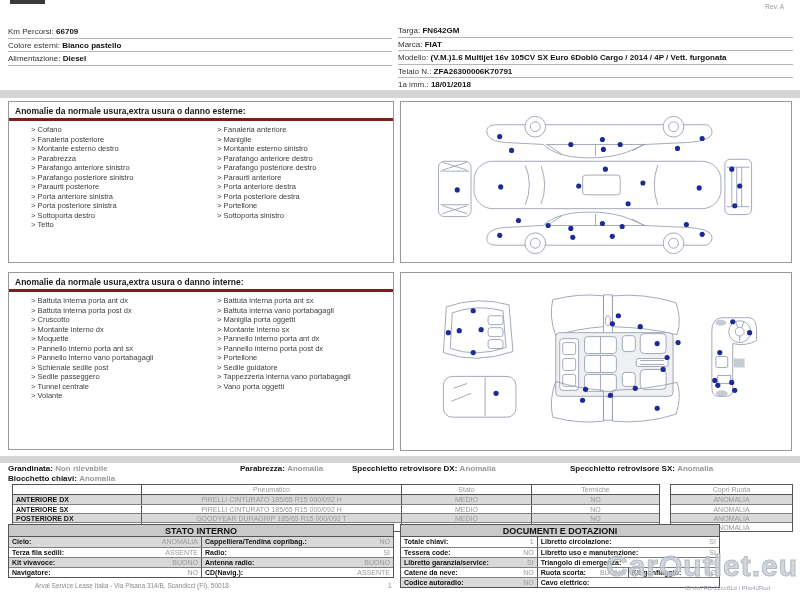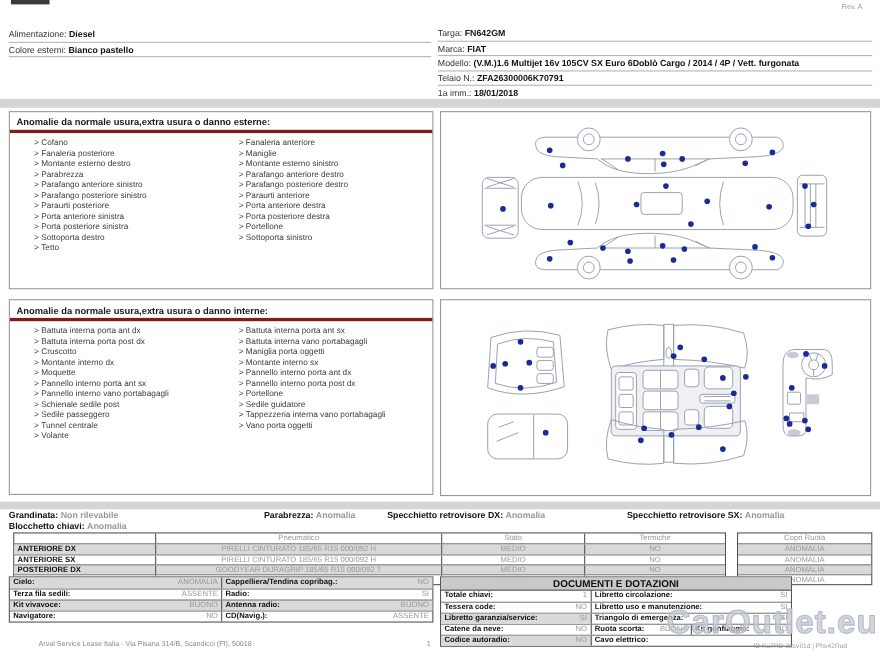--- a/index.html
+++ b/index.html
@@ -94,26 +94,30 @@
 </head>
 <body>
 
 <div class="page">
 
   <div class="smudge"></div>
   <div class="rev">Rev. A</div>
 
   <div class="info-col info-left">
       <div class="info-row">
+      <span class="ilbl">Km Percorsi:</span>
+      <span class="ival">66709</span>
+    </div>
+      <div class="info-row">
+      <span class="ilbl">Colore esterni:</span>
+      <span class="ival">Bianco pastello</span>
+    </div>
+      <div class="info-row">
       <span class="ilbl">Alimentazione:</span>
       <span class="ival">Diesel</span>
-    </div>
-      <div class="info-row">
-      <span class="ilbl">Colore esterni:</span>
-      <span class="ival">Bianco pastello</span>
     </div>
     </div>
 
   <div class="info-col info-right">
       <div class="info-row">
       <span class="ilbl">Targa:</span>
       <span class="ival">FN642GM</span>
     </div>
       <div class="info-row">
       <span class="ilbl">Marca:</span>
@@ -424,20 +428,21 @@
         <div class="row">
         <div class="c c-copri">ANOMALIA</div>
       </div>
         <div class="row">
         <div class="c c-copri">ANOMALIA</div>
       </div>
       </div>
   </div>
 
   <div class="tbl si-tbl">
+    <div class="t-title">STATO INTERNO</div>
     <div class="si-rows">
         <div class="kv-row">
         <div class="half">
           <span class="lbl">Cielo:</span>
           <span class="val">ANOMALIA</span>
         </div>
         <div class="half">
           <span class="lbl">Cappelliera/Tendina copribag.:</span>
           <span class="val">NO</span>
         </div>

